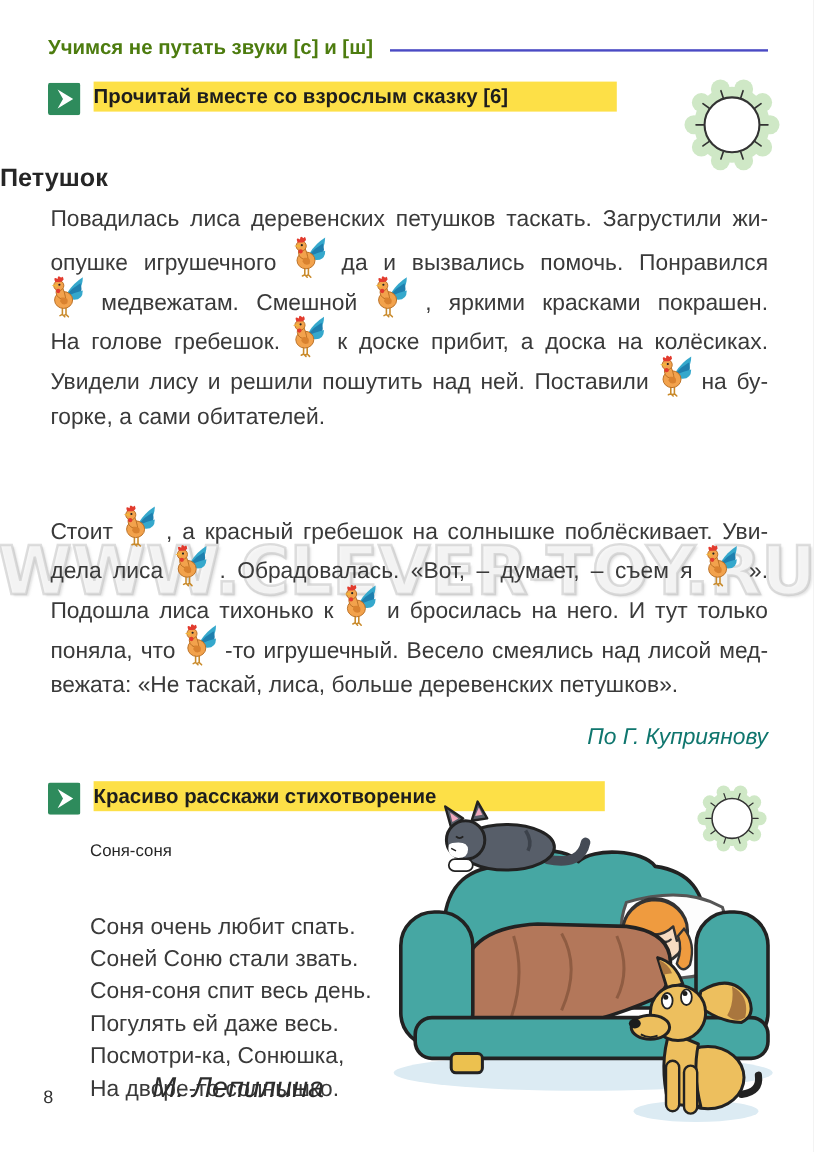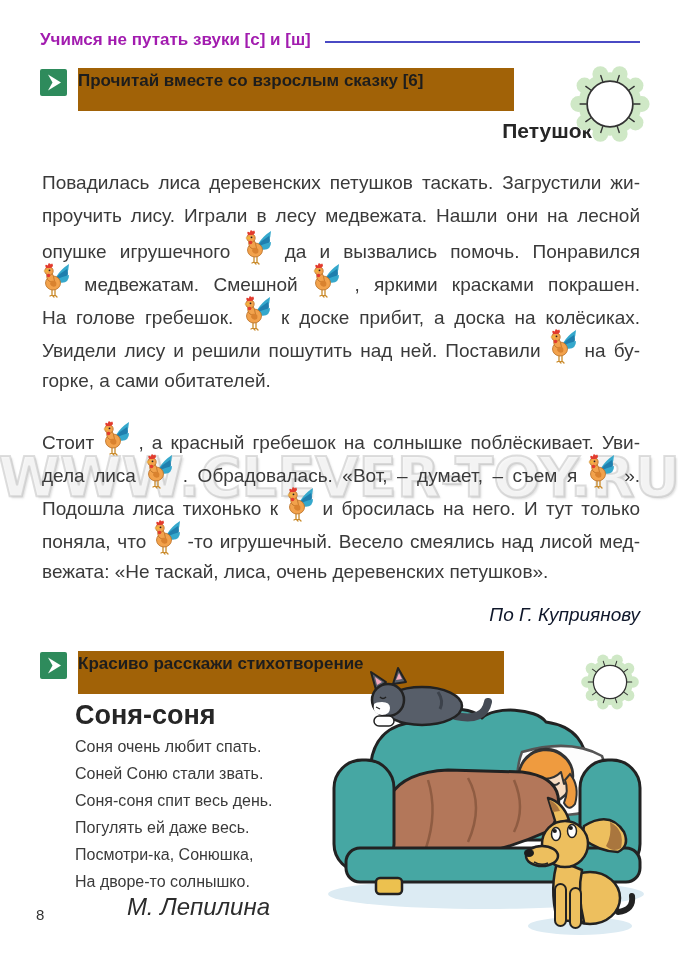--- a/index.html
+++ b/index.html
@@ -3,50 +3,50 @@
 <meta charset="utf-8">
 <style>
   html,body{margin:0;padding:0;background:#e9e9e9;}
   .page{
     position:relative;width:678px;height:960px;background:#ffffff;
     font-family:"Liberation Sans", sans-serif;color:#3a3a3a;overflow:hidden;
     margin:0 auto;
   }
   
   .hdr{position:absolute;top:30px;left:40px;right:38px;display:flex;align-items:center;z-index:2;}
-  .hdr-title{color:#a21caf;font-size:17px;font-weight:bold;white-space:nowrap;}
+  .hdr-title{color:#4d7c0f;font-size:17px;font-weight:bold;white-space:nowrap;}
   .hdr-rule{flex:1;height:2px;background:#4a4ac4;margin-left:14px;margin-top:4px;}
   
   .marker{position:absolute;width:27px;height:27px;z-index:2;}
   .instr{position:absolute;left:78px;z-index:2;}
-  .instr-h{font-size:17px;font-weight:bold;color:#1d1d1d;background:#a16207;display:inline-block;padding:1px 6px 19px 0;line-height:23px;}
+  .instr-h{font-size:17px;font-weight:bold;color:#1d1d1d;background:#fde047;display:inline-block;padding:1px 6px 1px 0;line-height:23px;}
   .band1{min-width:430px;}
   .band2{min-width:420px;}
   .instr-s{font-size:16.5px;color:#2e2e2e;margin-top:3px;line-height:22px;}
   .sun{position:absolute;z-index:4;}
   
-  .story-title{position:absolute;top:119px;left:0;width:592px;text-align:right;font-size:21px;font-weight:bold;color:#262626;z-index:2;}
+  .story-title{position:absolute;top:137px;left:0;width:592px;text-align:left;font-size:21px;font-weight:bold;color:#262626;z-index:2;}
   .story{position:absolute;left:42px;width:598px;font-size:19px;z-index:2;}
   .story .tline{height:33px;line-height:33px;white-space:nowrap;}
   .story .tline.just{text-align:justify;text-align-last:justify;white-space:normal;}
   #para1{top:166px;}
   #para2{top:423px;}
   .rooster{display:inline-block;width:28px;height:30px;position:relative;vertical-align:-4px;}
   .rooster svg{position:absolute;left:0;bottom:-6px;width:30px;height:40px;}
-  .attr1{position:absolute;top:604px;right:38px;font-size:19px;font-style:italic;color:#0f172a;z-index:2;}
+  .attr1{position:absolute;top:604px;right:38px;font-size:19px;font-style:italic;color:#0f766e;z-index:2;}
   
   .watermark{
     position:absolute;top:444px;left:-10px;right:-10px;text-align:center;z-index:1;
     font-family:"DejaVu Sans", sans-serif;font-weight:bold;font-size:56px;letter-spacing:0px;
     color:rgba(246,246,246,0.85);-webkit-text-stroke:2px rgba(190,190,190,0.5);
     text-shadow:2px 2px 2px rgba(170,170,170,0.35);pointer-events:none;white-space:nowrap;
   }
   
-  .poem-title{position:absolute;top:700px;left:75px;font-size:27px;font-weight:bold;color:#262626;z-index:2;}
-  .poem{position:absolute;top:733px;left:75px;width:280px;font-size:16px;z-index:2;}
+  .poem-title{position:absolute;top:700px;left:75px;font-size:14px;font-weight:normal;color:#262626;z-index:2;}
+  .poem{position:absolute;top:759px;left:75px;width:280px;font-size:19px;z-index:2;}
   .poem .tline{height:27px;line-height:27px;white-space:nowrap;}
   .attr2{position:absolute;top:893px;left:75px;width:195px;text-align:right;font-size:24px;font-style:italic;color:#2c2c2c;z-index:2;}
   .pagenum{position:absolute;top:906px;left:36px;font-size:15px;color:#333;z-index:2;}
   .bold{font-weight:bold;color:#1d1d1d;}
   .illustration{position:absolute;left:318px;top:660px;width:360px;height:285px;z-index:3;}
   .hidden-defs{position:absolute;width:0;height:0;overflow:hidden;}
 </style>
 </head>
 <body>
 
@@ -100,21 +100,20 @@
   <div class="instr" style="top:68px;">
     <div class="instr-h band1">Прочитай вместе со взрослым сказку [6]</div>
   </div>
   <svg class="sun" style="left:566px;top:60px;width:88px;height:88px;" viewBox="0 0 100 100">
       <use href="#sun-shape"></use>
     </svg>
 
   <div class="story-title">Петушок</div>
   <div id="para1" class="story justified">
       <div class="tline just">Повадилась лиса деревенских петушков таскать. Загрустили жи-</div>
-      <div class="tline just">проучить лису. Играли в лесу медвежата. Нашли они на лесной</div>
       <div class="tline just">опушке игрушечного <span class="rooster"><svg viewBox="0 0 30 38">
             <path d="M16 18 Q27 14 27 2 Q19 7 14 15 Z" fill="#35a8cc"></path>
             <path d="M16 19 Q29 18 25 7 Q18 11 13 17 Z" fill="#1f7fae"></path>
             <path d="M15 20 Q27 23 27 13 Q19 15 13 18 Z" fill="#35a8cc"></path>
             <path d="M10 28 L10 33 M13 28 L13 33 M8 34 L10 33 L12 35 M11 34 L13 33 L15 35" stroke="#c98a2a" stroke-width="1.3" fill="none" stroke-linecap="round"></path>
             <ellipse cx="11" cy="21" rx="7.5" ry="7" fill="#f2a24c" stroke="#b96f24" stroke-width="0.8"></ellipse>
             <path d="M6 9 Q3 16 7 19 L13 22 Q12 13 9 9 Z" fill="#f2a24c" stroke="#b96f24" stroke-width="0.8"></path>
             <path d="M9 19 Q16 18 14 24 Q10 26 8 22 Z" fill="#d9822f"></path>
             <circle cx="7" cy="9" r="4.2" fill="#f2a24c" stroke="#b96f24" stroke-width="0.8"></circle>
             <path d="M4 6 Q2 1 6 3.5 Q6 -0.5 9 2.5 Q10.5 0 11 4 Q10 6 8 6 Z" fill="#e23b2e"></path>
@@ -242,21 +241,21 @@
             <path d="M10 28 L10 33 M13 28 L13 33 M8 34 L10 33 L12 35 M11 34 L13 33 L15 35" stroke="#c98a2a" stroke-width="1.3" fill="none" stroke-linecap="round"></path>
             <ellipse cx="11" cy="21" rx="7.5" ry="7" fill="#f2a24c" stroke="#b96f24" stroke-width="0.8"></ellipse>
             <path d="M6 9 Q3 16 7 19 L13 22 Q12 13 9 9 Z" fill="#f2a24c" stroke="#b96f24" stroke-width="0.8"></path>
             <path d="M9 19 Q16 18 14 24 Q10 26 8 22 Z" fill="#d9822f"></path>
             <circle cx="7" cy="9" r="4.2" fill="#f2a24c" stroke="#b96f24" stroke-width="0.8"></circle>
             <path d="M4 6 Q2 1 6 3.5 Q6 -0.5 9 2.5 Q10.5 0 11 4 Q10 6 8 6 Z" fill="#e23b2e"></path>
             <path d="M1 9 L6 7.5 L6 10.5 Z" fill="#f2b43c"></path>
             <circle cx="6.5" cy="13.5" r="1.8" fill="#e23b2e"></circle>
             <circle cx="7.5" cy="8.3" r="0.9" fill="#222"></circle>
           </svg></span> -то игрушечный. Весело смеялись над лисой мед-</div>
-      <div class="tline">вежата: «Не таскай, лиса, очень деревенских петушков».</div>
+      <div class="tline">вежата: «Не таскай, лиса, больше деревенских петушков».</div>
     </div>
   <div class="watermark">WWW.CLEVER-TOY.RU</div>
   <div class="attr1">По Г. Куприянову</div>
 
   <svg class="marker" style="left:40px;top:652px;" viewBox="0 0 27 27">
       <use href="#marker-shape"></use>
     </svg>
   <div class="instr" style="top:651px;">
     <div class="instr-h band2">Красиво расскажи стихотворение</div>
   </div>

